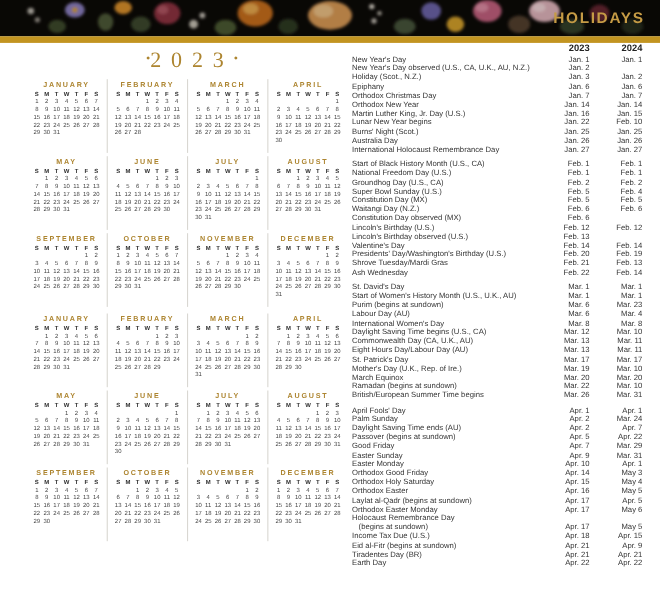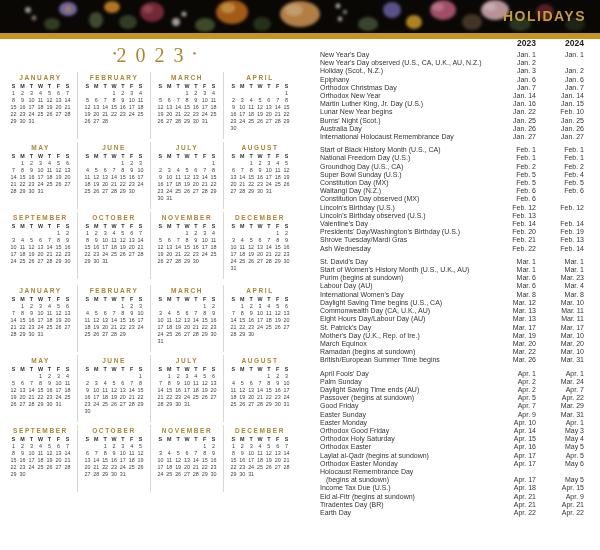--- a/index.html
+++ b/index.html
@@ -9,21 +9,21 @@
   }
   
   .banner{position:absolute;left:0;top:0;width:600px;height:33px;background:var(--banner-bg,#0c0a07);text-align:center;}
   .banner svg{display:block;}
   .banner-title{
     position:absolute;right:14px;top:8px;font-size:14px;font-weight:bold;
     letter-spacing:1.5px;color:var(--title-gold,#c59b45);
   }
   .gold-stripe{position:absolute;left:0;top:33px;width:600px;height:6px;background:var(--stripe,#c29420);}
   
-  .left-panel{position:absolute;left:4px;top:42px;width:292px;}
+  .left-panel{position:absolute;left:24px;top:42px;width:292px;}
   .year-title{
     text-align:center;color:var(--accent-gold,#ad8530);
     font-family:"Liberation Serif",serif;font-size:20px;letter-spacing:9px;
     padding-left:9px;margin:2px 0 5px 0;
   }
   .year-title .dot{font-size:11px;vertical-align:5px;letter-spacing:0;}
   .months-row{display:flex;margin-bottom:3px;}
   .mini-cal{width:25%;box-sizing:border-box;padding:0 2px 2px 2px;min-height:67px;}
   .mini-cal + .mini-cal{border-left:1px solid #d9d7d2;}
   .month-name{

